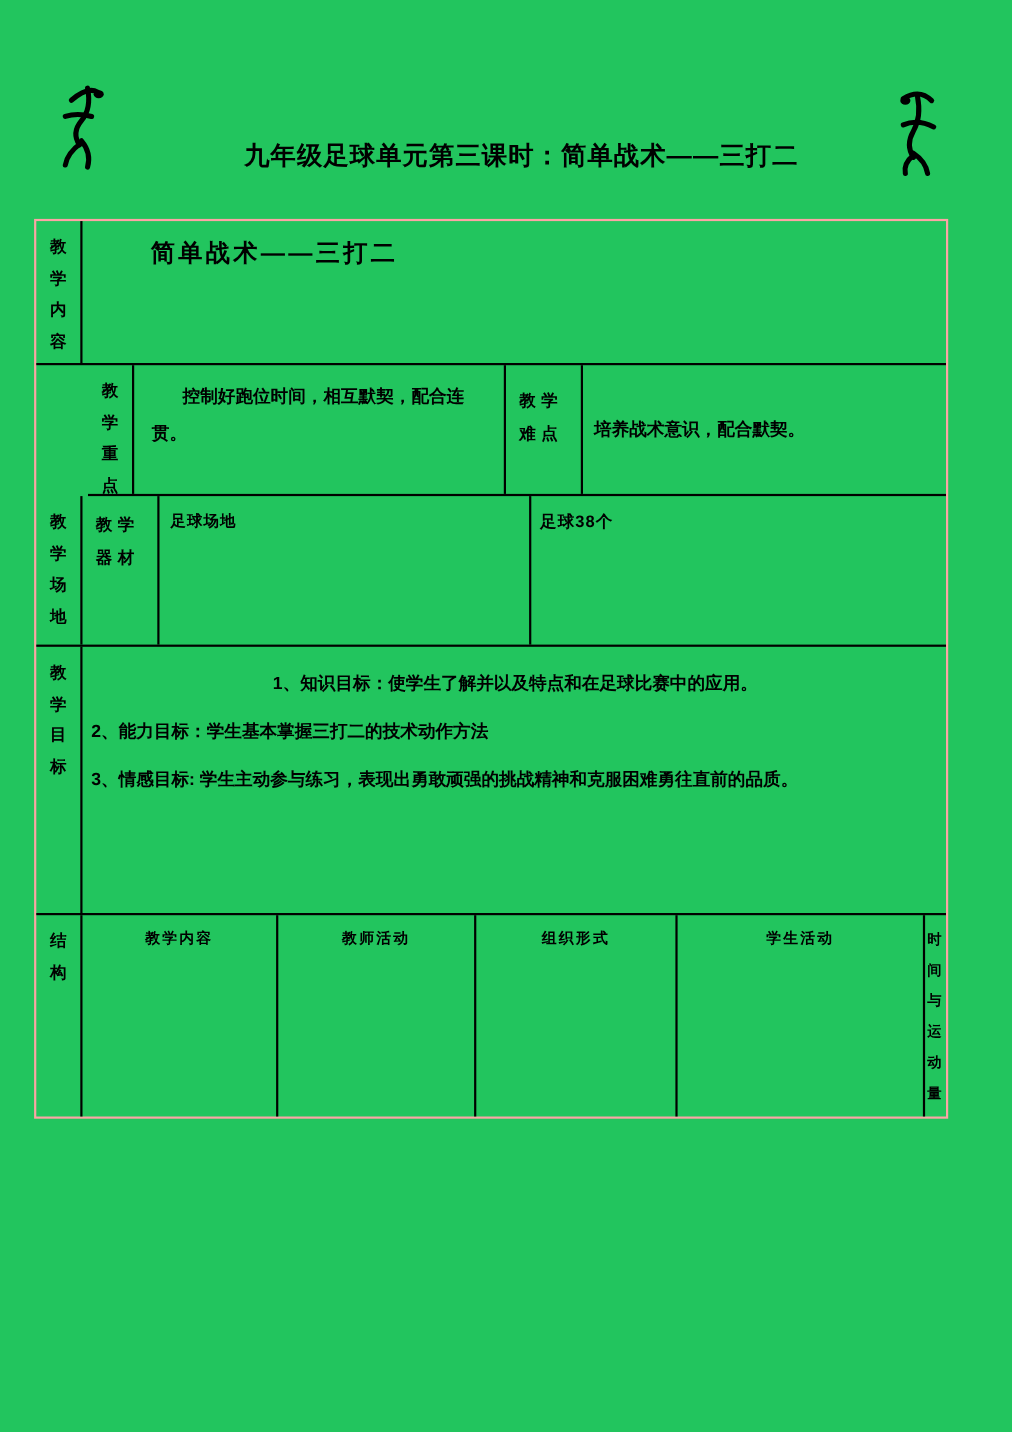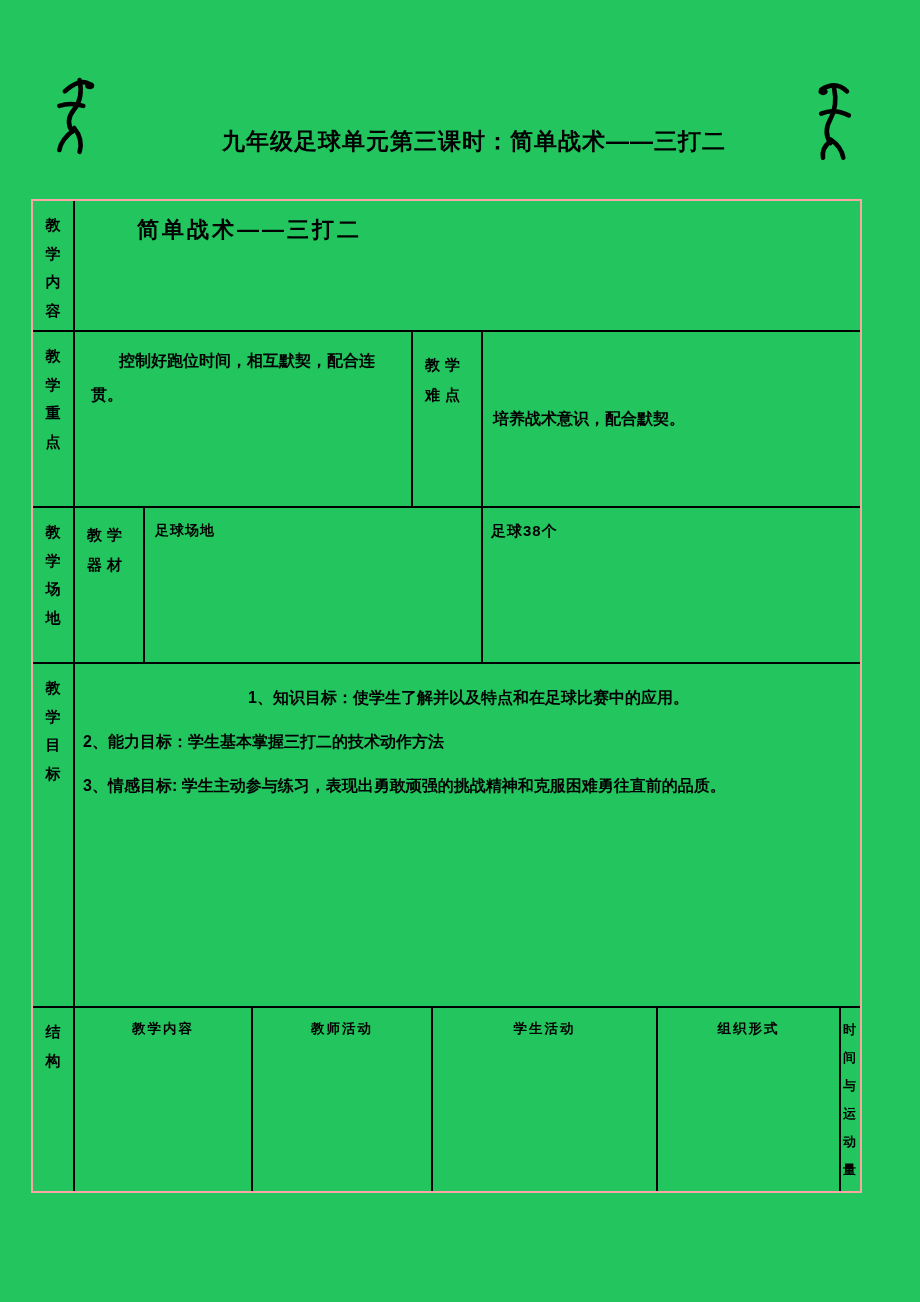--- a/index.html
+++ b/index.html
@@ -56,21 +56,21 @@
     font-size:22px;
     font-weight:bold;
     letter-spacing:3px;
   }
 
   
   .col-wide   { flex:0 0 338px; }
   .col-sub    { flex:0 0 70px; }
   .col-rest   { flex:1; }
 
-  .row-focus { height:176px; }
+  .row-focus { height:119px;margin-left:47px; }
   .focus-text {
     padding:12px 16px 0 16px;
     text-indent:28px;
     font-weight:bold;
     font-size:16px;
     line-height:2.1;
   }
   .subhead { padding:18px 8px 0 12px; }
   .subhead .stack2 {
     width:42px;
@@ -80,37 +80,37 @@
     letter-spacing:5px;
     line-height:2;
   }
   .difficulty-text {
     display:flex; align-items:center;
     padding-left:10px;
     font-weight:bold;
     font-size:16px;
   }
 
-  .row-venue { height:156px; }
+  .row-venue { height:137px; }
   .venue-text {
     padding:14px 0 0 10px;
     font-weight:bold;
     font-size:14px;
     letter-spacing:1px;
   }
   .subhead.venue { padding-top:12px; }
   .equipment-text {
     padding:14px 0 0 8px;
     font-weight:bold;
     font-size:15px;
     letter-spacing:1px;
   }
 
   
-  .row-objectives { height:344px; }
+  .row-objectives { height:244px; }
   .objectives-body { flex:1; padding:18px 22px 0 8px; }
   .obj {
     margin:0 0 12px 0;
     font-weight:bold;
     font-size:16px;
     line-height:2;
   }
   .obj.first { text-indent:16px;text-align:center; }
 
   
@@ -219,25 +219,25 @@
     <div class="t-row row-structure">
       <div class="cell vhead">
         <div class="stack">结构</div>
       </div>
       <div class="cell sc1 struct-col">
         <div class="hd">教学内容</div>
       </div>
       <div class="cell sc2 struct-col">
         <div class="hd">教师活动</div>
       </div>
+      <div class="cell sc4 struct-col">
+        <div class="hd">组织形式</div>
+      </div>
       <div class="cell sc3 struct-col">
         <div class="hd">学生活动</div>
       </div>
-      <div class="cell sc4 struct-col">
-        <div class="hd">组织形式</div>
-      </div>
       <div class="cell last sc5 time-col">
         <div class="stack3">时间与运动量</div>
       </div>
     </div>
 
   </div>
 </div>
 
 </body></html>

